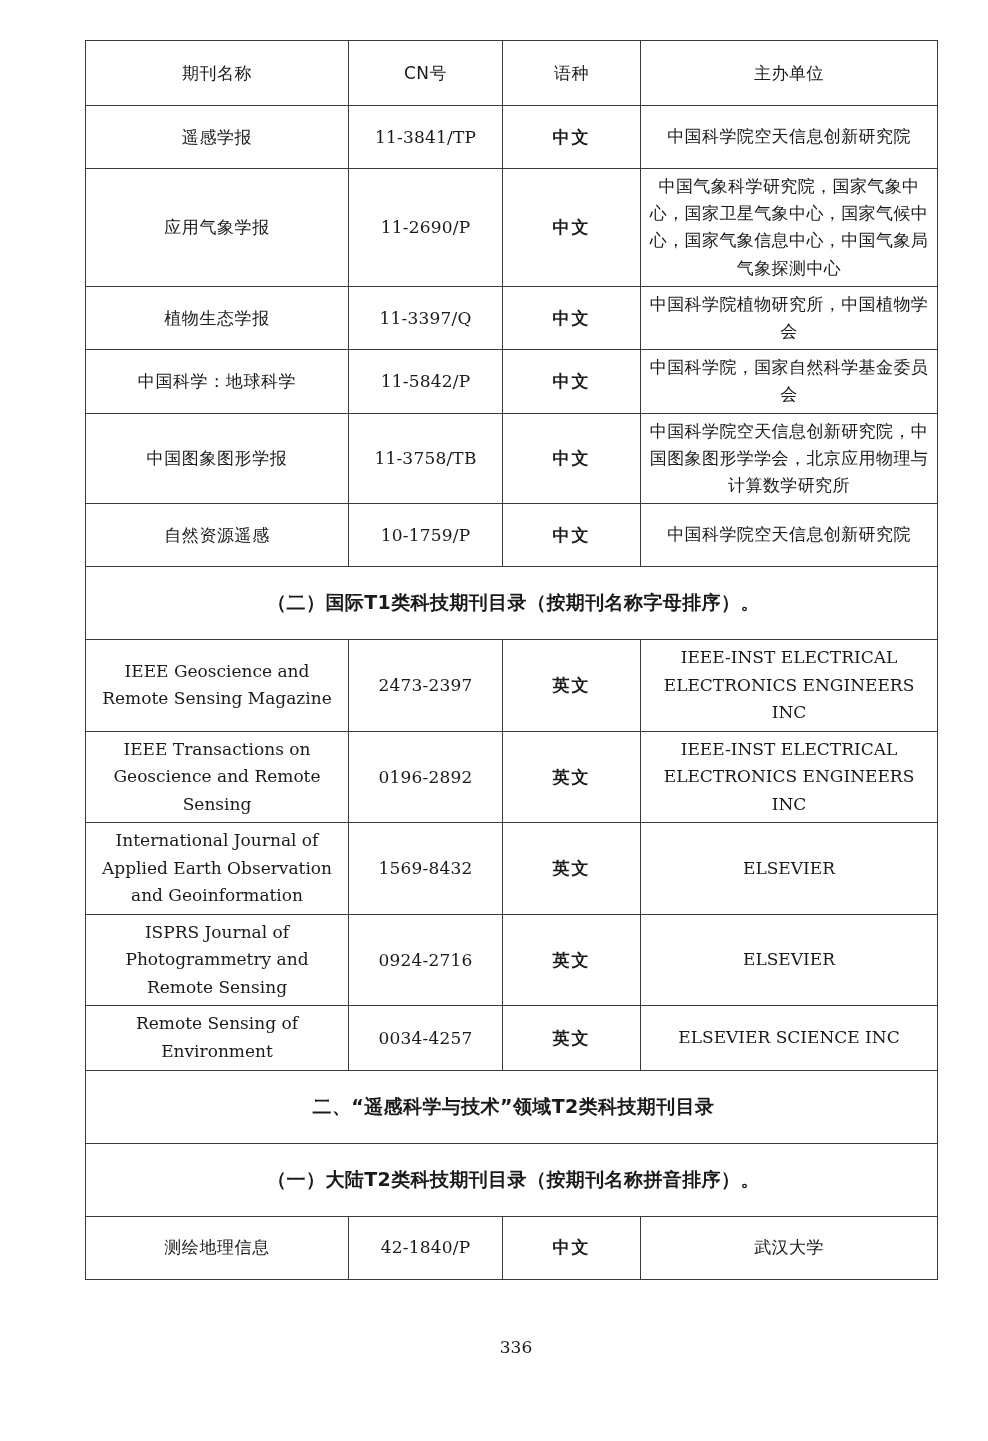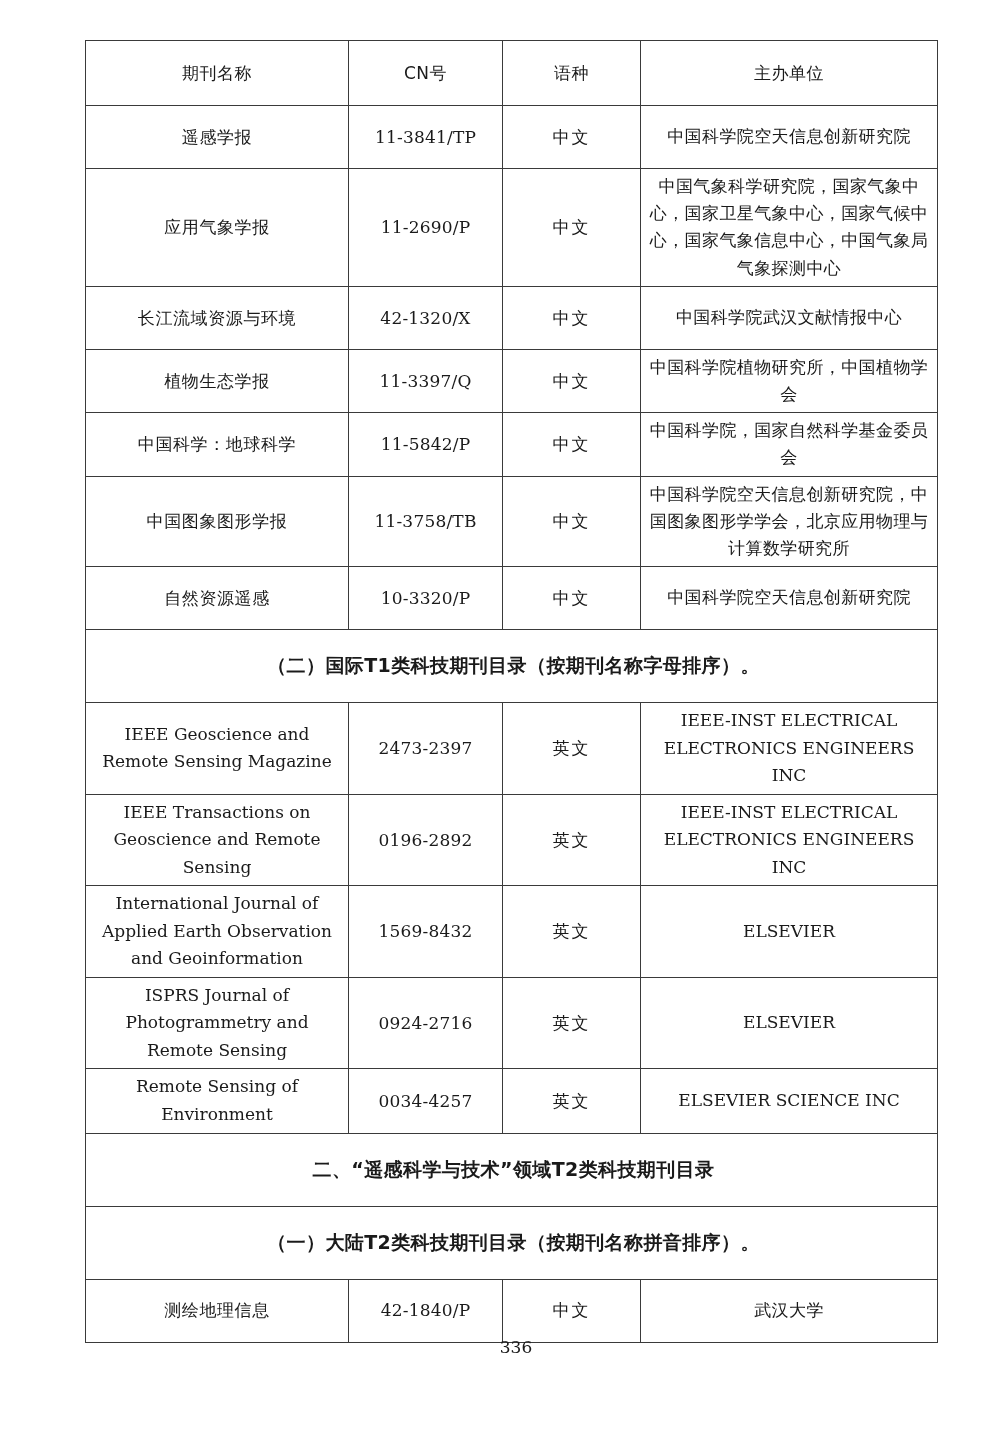--- a/index.html
+++ b/index.html
@@ -66,20 +66,21 @@
   td.cell-name {
     letter-spacing: 0.6px;
   }
   td.cell-cn {
     font-family: "DejaVu Serif", "Liberation Serif", serif;
     letter-spacing: 0.2px;
     margin-left: 37px;
   }
   td.cell-lang {
     letter-spacing: 2px;
+    font-weight: bold;
   }
   td.cell-org {
     letter-spacing: 0.4px;
     line-height: 1.6;
   }
 
   
   tr.latin td.cell-name,
   tr.latin td.cell-org {
     letter-spacing: 0;
@@ -135,46 +136,40 @@
           <td class="cell-lang">中文</td>
           <td class="cell-org">中国科学院空天信息创新研究院</td>
         </tr>
         <tr class="data-row">
           <td class="cell-name">应用气象学报</td>
           <td class="cell-cn">11-2690/P</td>
           <td class="cell-lang">中文</td>
           <td class="cell-org">中国气象科学研究院，国家气象中心，国家卫星气象中心，国家气候中心，国家气象信息中心，中国气象局气象探测中心</td>
         </tr>
         <tr class="data-row">
-          <td class="cell-name">长江流域资源与环境</td>
-          <td class="cell-cn">42-1320/X</td>
-          <td class="cell-lang">中文</td>
-          <td class="cell-org">中国科学院武汉文献情报中心</td>
-        </tr>
-        <tr class="data-row">
           <td class="cell-name">植物生态学报</td>
           <td class="cell-cn">11-3397/Q</td>
           <td class="cell-lang">中文</td>
           <td class="cell-org">中国科学院植物研究所，中国植物学会</td>
         </tr>
         <tr class="data-row">
           <td class="cell-name">中国科学：地球科学</td>
           <td class="cell-cn">11-5842/P</td>
           <td class="cell-lang">中文</td>
           <td class="cell-org">中国科学院，国家自然科学基金委员会</td>
         </tr>
         <tr class="data-row">
           <td class="cell-name">中国图象图形学报</td>
           <td class="cell-cn">11-3758/TB</td>
           <td class="cell-lang">中文</td>
           <td class="cell-org">中国科学院空天信息创新研究院，中国图象图形学学会，北京应用物理与计算数学研究所</td>
         </tr>
         <tr class="data-row">
           <td class="cell-name">自然资源遥感</td>
-          <td class="cell-cn">10-3320/P</td>
+          <td class="cell-cn">10-1759/P</td>
           <td class="cell-lang">中文</td>
           <td class="cell-org">中国科学院空天信息创新研究院</td>
         </tr>
         <tr>
           <td class="section-heading" colspan="4">（二）国际T1类科技期刊目录（按期刊名称字母排序）。</td>
         </tr>
         <tr class="data-row latin">
           <td class="cell-name">IEEE Geoscience and Remote Sensing Magazine</td>
           <td class="cell-cn">2473-2397</td>
           <td class="cell-lang">英文</td>

